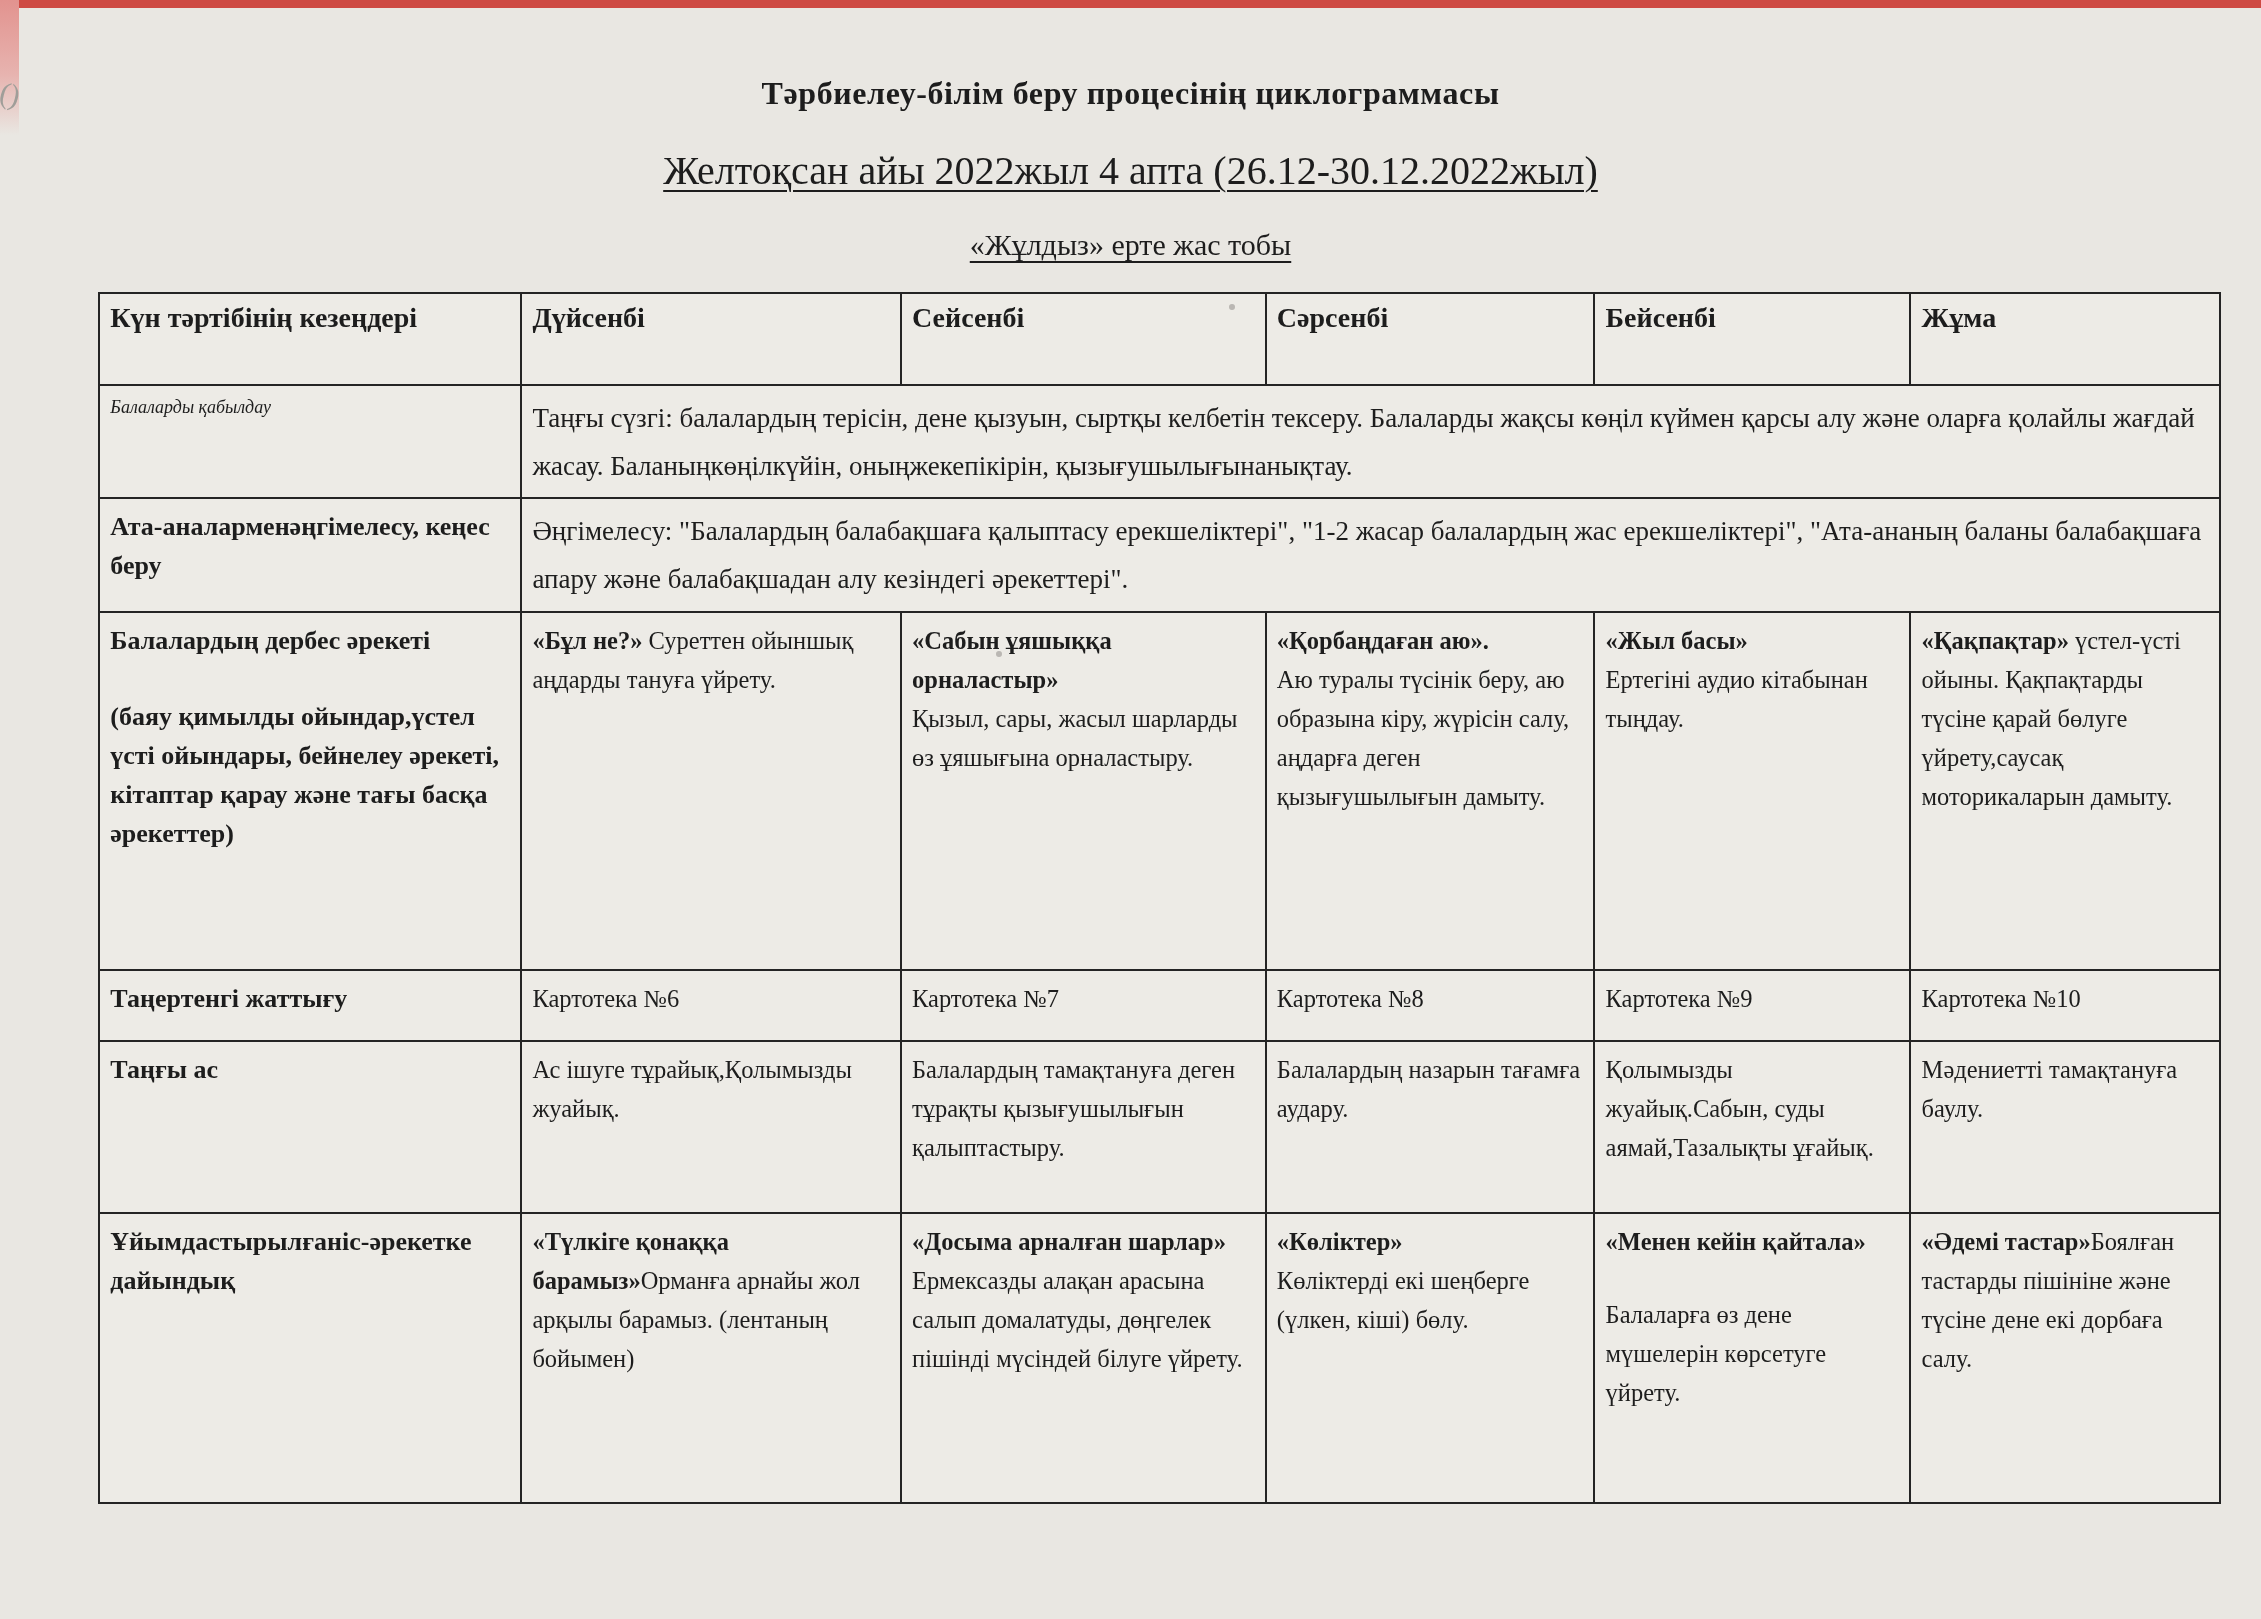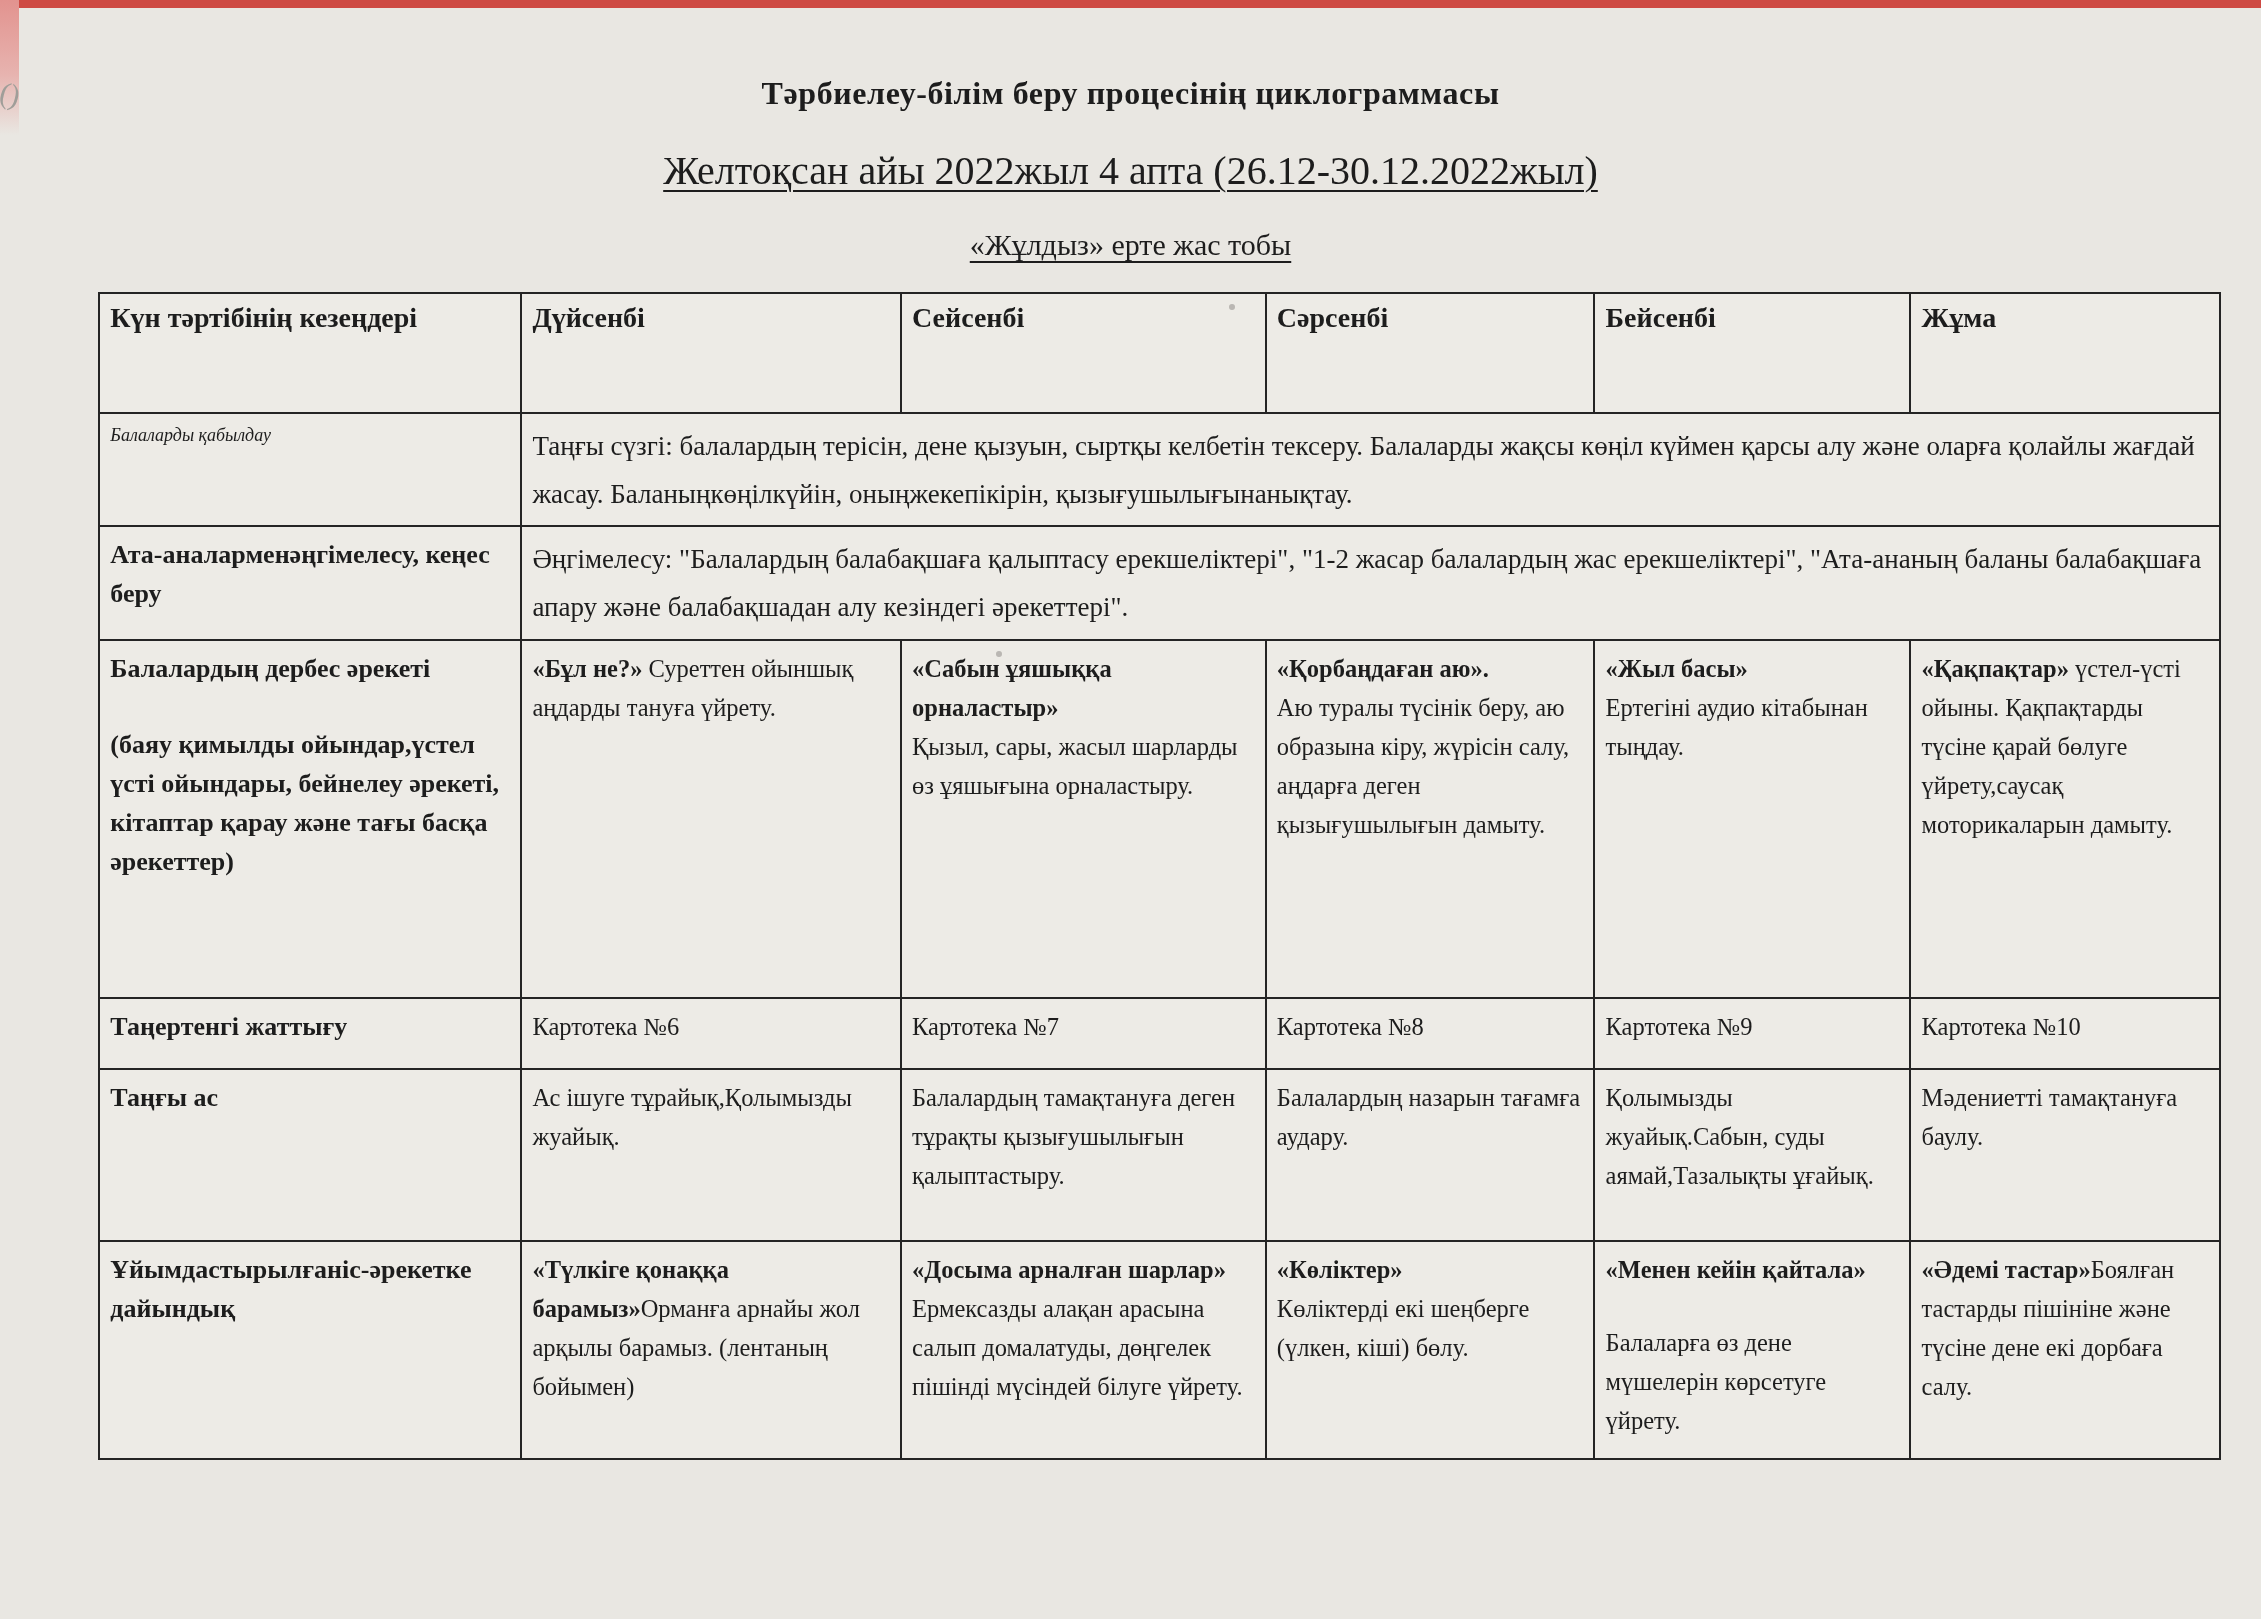--- a/index.html
+++ b/index.html
@@ -31,27 +31,27 @@
   }
   .schedule th,.schedule td{
     border:2.6px solid #242424;
     vertical-align:top;text-align:left;
     padding:7.7px 13px 7.7px 10.3px;
     overflow:hidden;
   }
   .schedule th{font-size:28px;font-weight:bold;}
   .c0{width:19.9%;} .c1{width:17.9%;} .c2{width:17.2%;}
   .c3{width:15.5%;} .c4{width:14.9%;} .c5{width:14.6%;}
-  tr.r-head{height:120px;}
+  tr.r-head{height:92px;}
   tr.r1{height:106px;}
   tr.r2{height:102px;}
   tr.r3{height:358px;}
   tr.r4{height:71px;}
   tr.r5{height:172px;}
-  tr.r6{height:218px;border-radius:12px;}
+  tr.r6{height:290px;border-radius:12px;}
 
   .lbl{font-size:26px;font-weight:bold;line-height:1.5;}
   .lbl-regular{font-size:18px;font-weight:normal;line-height:1.5;font-style:italic;}
   .sublabel{font-size:26px;font-weight:bold;line-height:1.5;margin-top:37px;}
   .span-cell{font-size:27px;line-height:1.78;}
   .daycell{font-size:24.5px;line-height:1.6;}
   .block-title{font-weight:bold;display:block;}
   .inline-title{font-weight:bold;}
   .gap-top{display:block;margin-top:34px;}
 </style>

